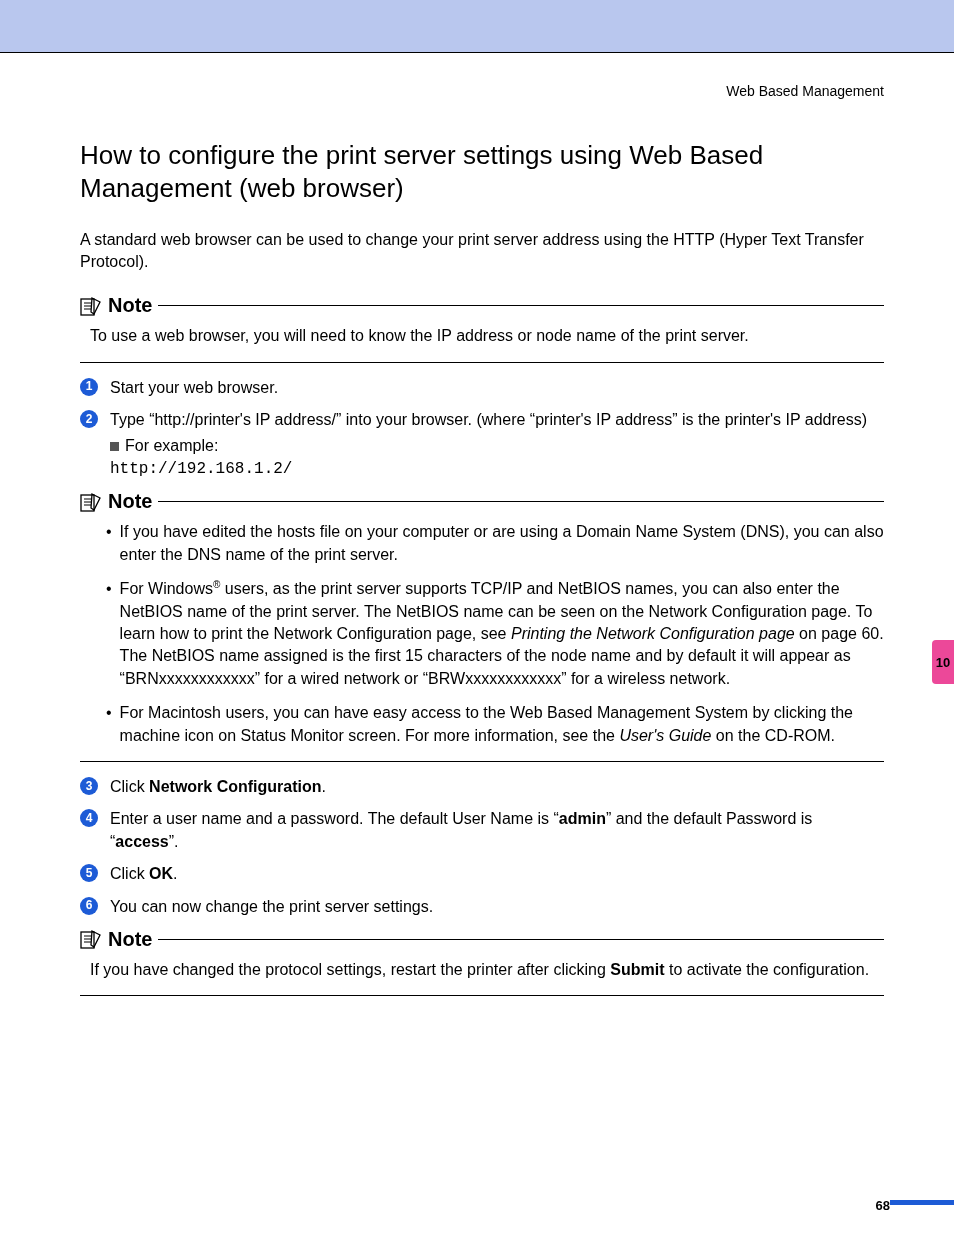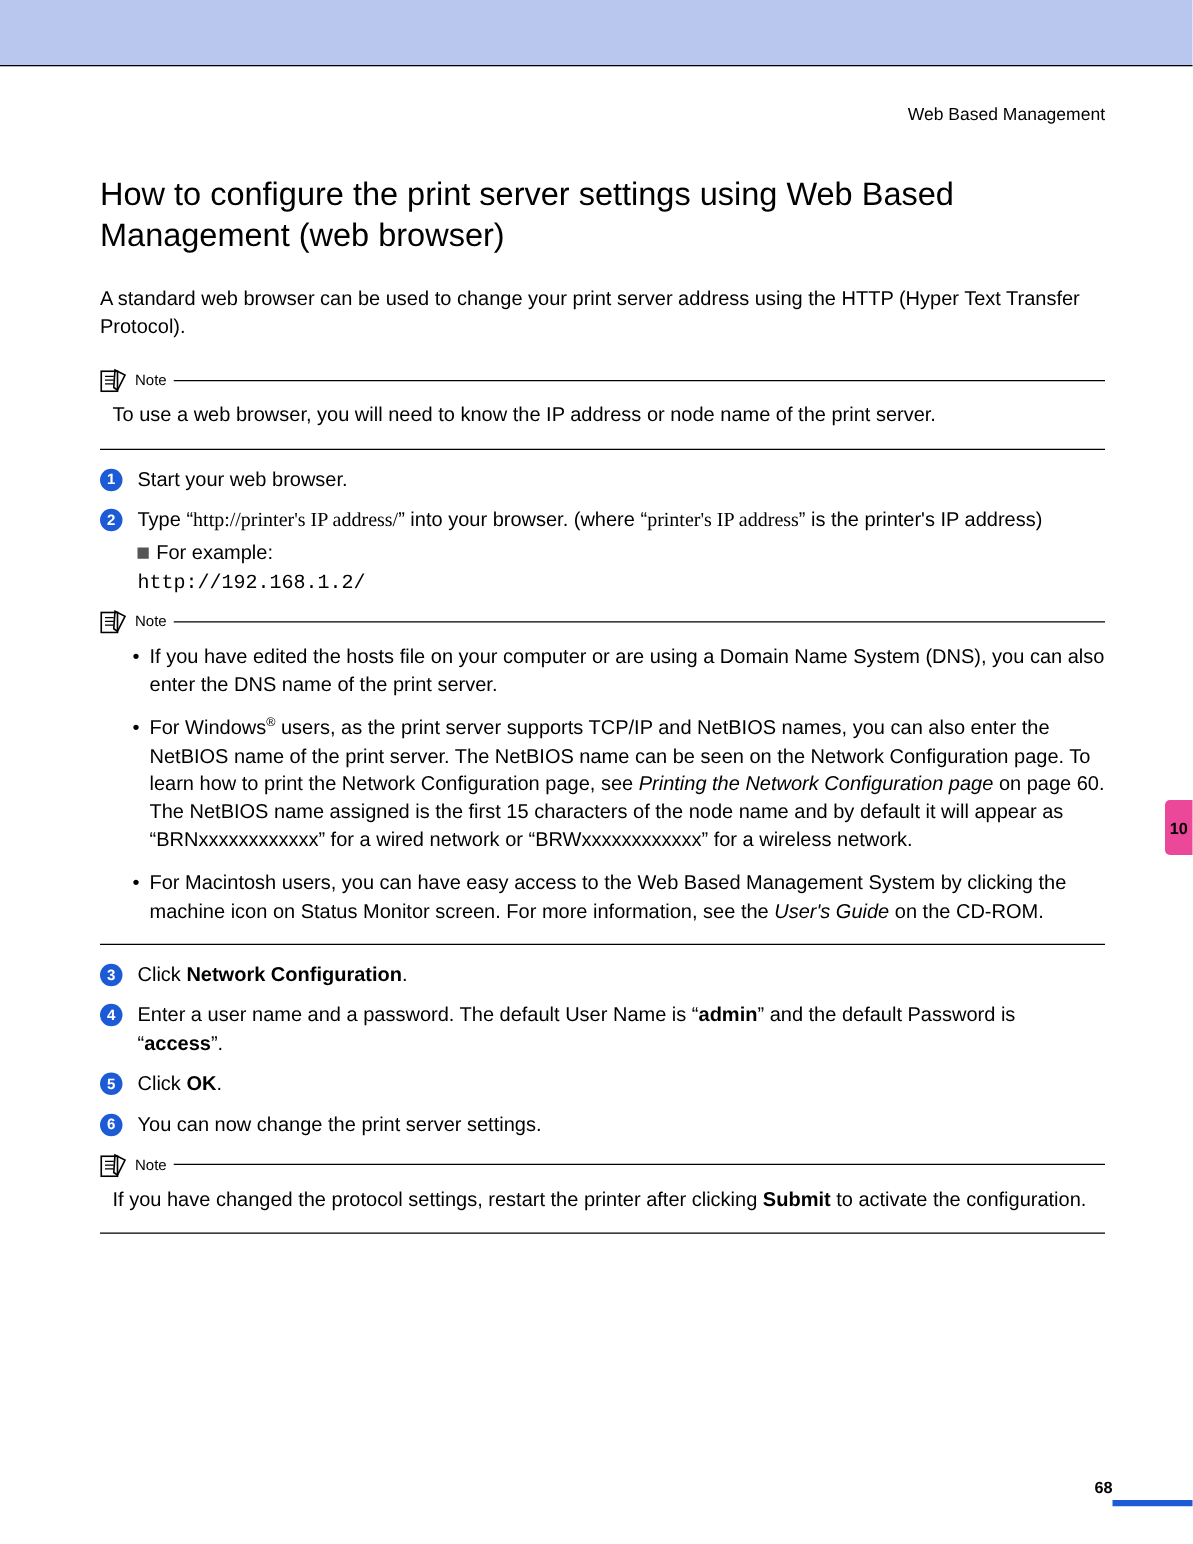--- a/index.html
+++ b/index.html
@@ -5,38 +5,38 @@
   body{margin:0;font-family:Arial,Helvetica,sans-serif;font-size:16px;color:#000;background:#fff}
   .page{width:954px;height:1235px;position:relative;box-sizing:border-box}
   .topbar{height:52px;background:#b9c7ee;border-bottom:1px solid #000}
   .content{padding:30px 70px 12px 80px}
   .header-label{text-align:right;font-size:14px;margin-bottom:40px}
   h1{font-size:26px;font-weight:normal;margin:0 0 25px 0;line-height:1.25}
   .intro{margin:0 0 22px 0;line-height:1.35}
   .note-block{margin-bottom:14px}
   .note-head{display:flex;align-items:center;gap:6px;margin-bottom:8px}
   .note-head .rule{flex:1;height:1px;background:#000}
-  .note-title{font-weight:normal;font-size:12px}
+  .note-title{font-weight:bold;font-size:20px}
   .note-icon svg{display:block}
   .note-body{padding-left:10px;line-height:1.4}
   .note-end{height:1px;background:#000;margin-top:14px}
   .step{display:flex;align-items:flex-start;gap:12px;margin:10px 0;line-height:1.4}
   .numball{flex:none;width:18px;height:18px;border-radius:50%;background:#1d5bd6;color:#fff;font-size:12px;font-weight:bold;display:flex;align-items:center;justify-content:center;margin-top:1px}
   .step-body{flex:1}
-  .mono{font-family:Liberation Serif, serif}
+  .mono{font-family:Liberation Sans, sans-serif}
   .sub{margin-top:4px}
   .sq{display:inline-block;width:9px;height:9px;background:#555;margin-right:6px;vertical-align:baseline}
   .code-indent{font-family:"Courier New",monospace}
   ul.bullets{list-style:none;padding:0;margin:0}
   ul.bullets>li{display:flex;gap:8px;margin:8px 0 12px 26px;line-height:1.4}
   ul.bullets>li::before{content:"•";flex:none}
   .italic{font-style:italic}
   sup{font-size:10px}
   .side-tab{position:absolute;right:0;top:640px;width:22px;height:44px;background:#ec4899;border-radius:4px 0 0 4px;display:flex;align-items:center;justify-content:center;font-size:13px;font-weight:bold}
-  .footer{position:absolute;right:64px;bottom:38px;font-size:13px;font-weight:bold}
+  .footer{position:absolute;right:64px;bottom:22px;font-size:13px;font-weight:bold}
   .foot-line{position:absolute;right:0;bottom:30px;width:64px;height:5px;background:#1d5bd6}
 </style>
 </head>
 <body>
 
 <div class="page">
   <div class="topbar"></div>
   <div class="side-tab">10</div>
   <div class="footer">68</div>
   <div class="foot-line"></div>

